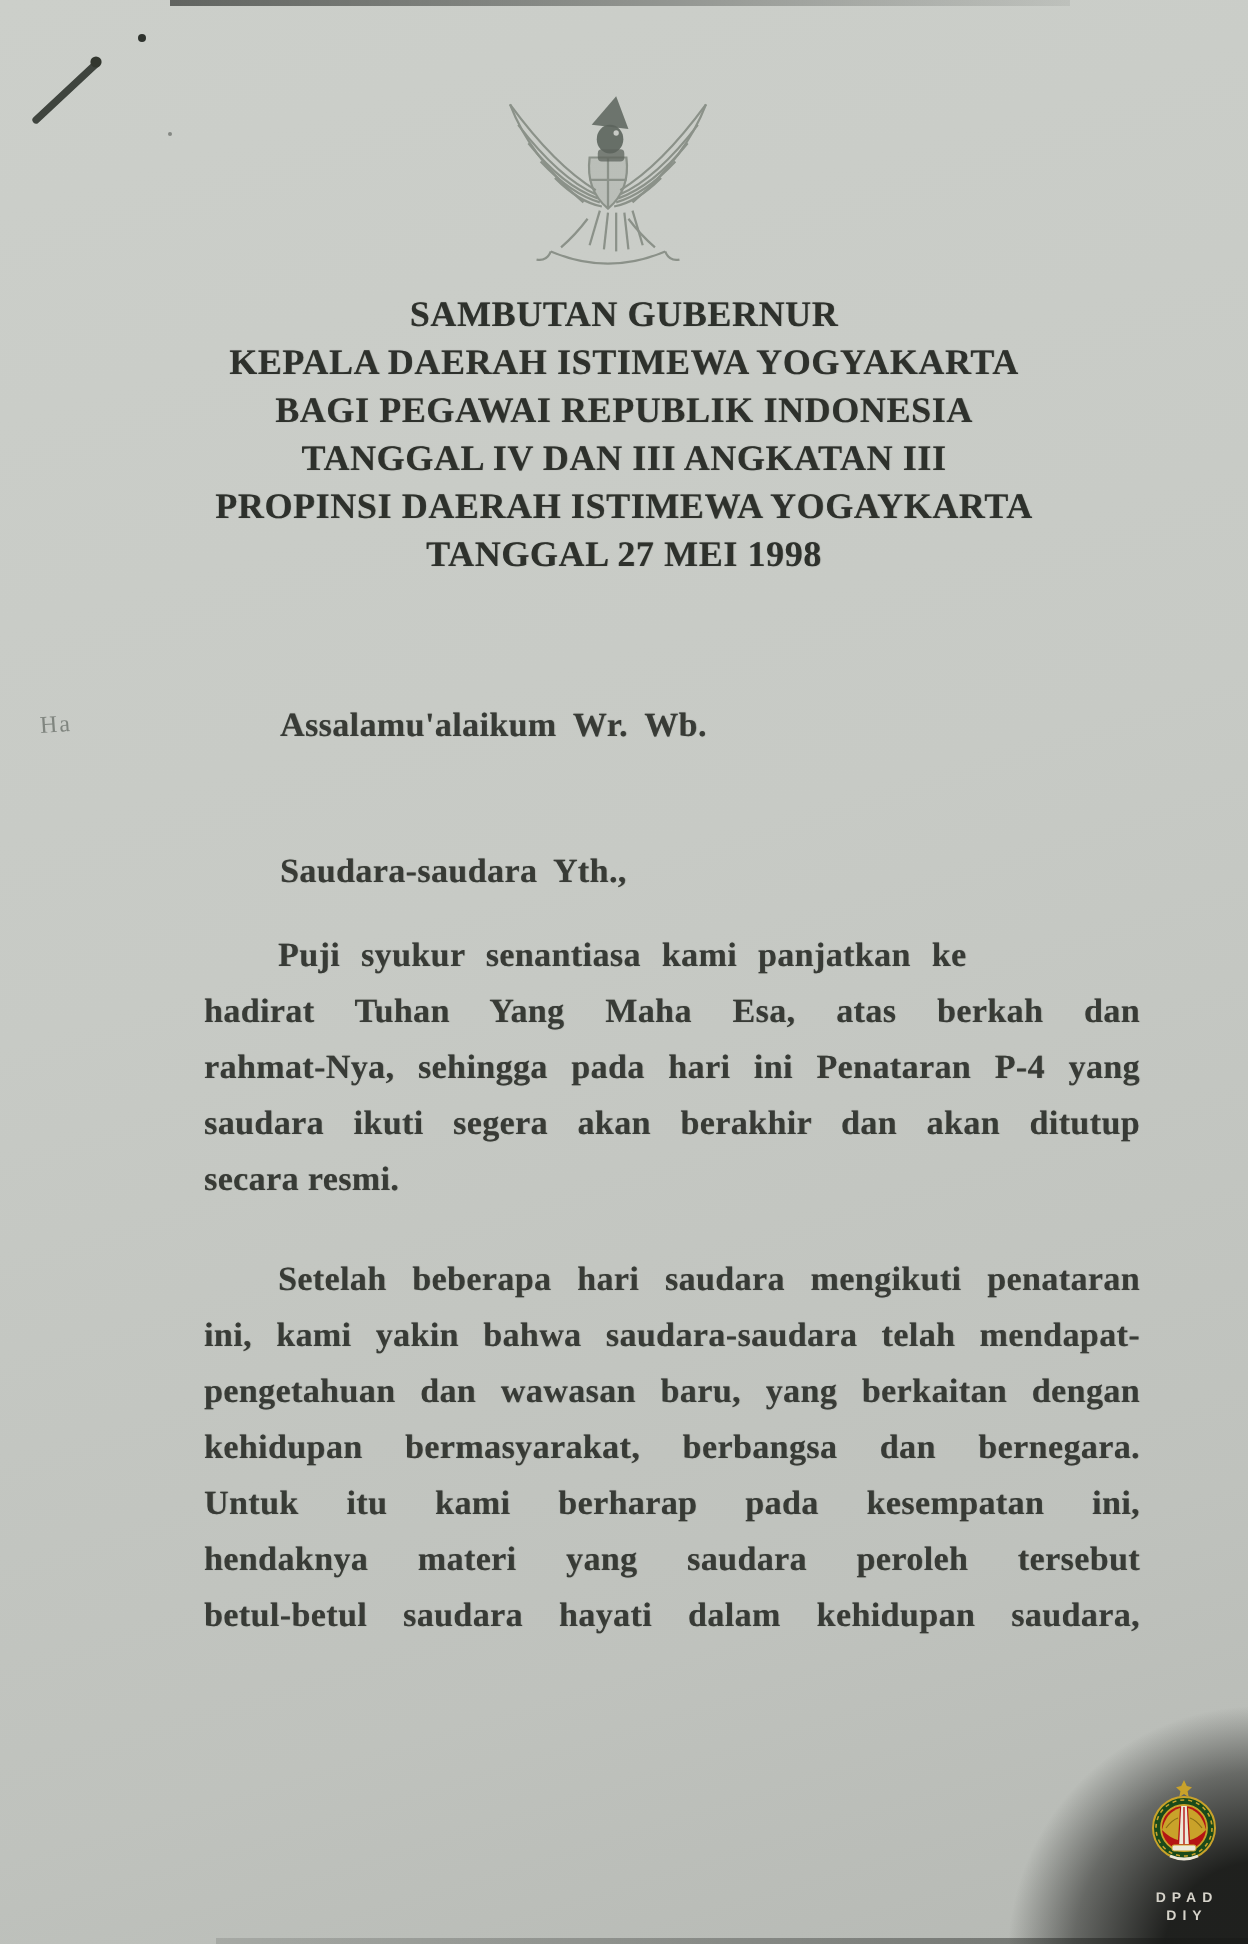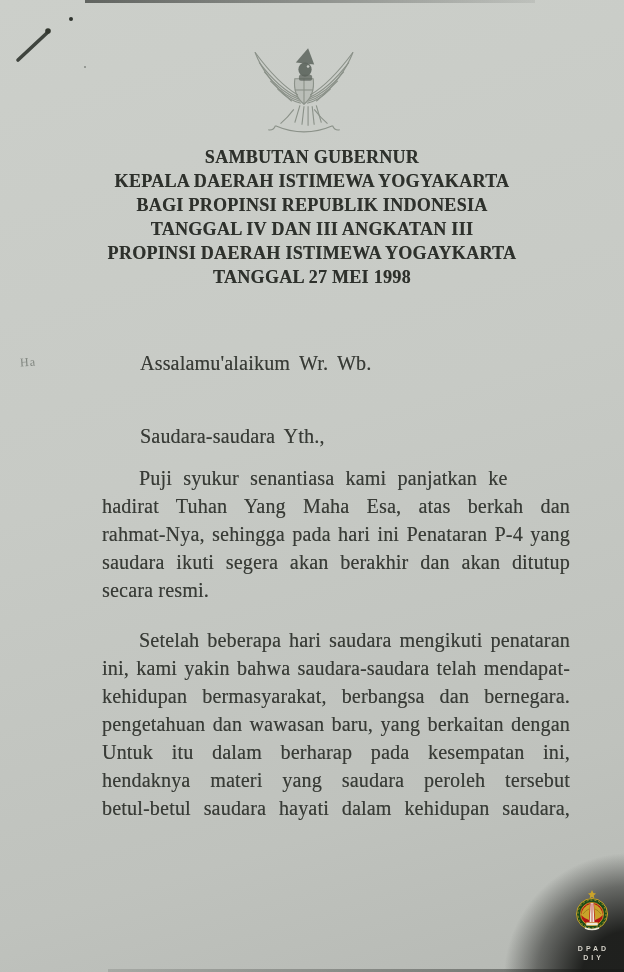--- a/index.html
+++ b/index.html
@@ -20,21 +20,21 @@
   .margin-note{position:absolute;left:20px;top:355px;font-size:12px;color:rgba(80,86,80,.6);
     transform:rotate(-4deg);letter-spacing:1px;}
   
   .garuda{position:absolute;left:246px;top:42px;width:116px;height:98px;opacity:.85;}
   
   .title-block{position:absolute;left:0;top:145px;width:624px;color:#2e312c;
     font-weight:bold;font-size:18px;letter-spacing:.3px;
     text-shadow:.2px .2px .4px rgba(40,44,38,.55);}
   .title-block .tline{text-align:center;line-height:24px;white-space:nowrap;}
   
-  .bodytext{color:#383b36;font-weight:normal;font-size:20px;letter-spacing:.2px;
+  .bodytext{color:#383b36;font-weight:bold;font-size:17px;letter-spacing:.2px;
     text-shadow:.2px .2px .4px rgba(40,44,38,.5);}
   .greeting{position:absolute;left:140px;width:430px;line-height:20px;word-spacing:4px;}
   .g1{top:353px;} .g2{top:410px;margin-top:16px;}
   .para{position:absolute;left:102px;width:468px;}
   .p1{top:464px;} .p2{top:626px;}
   .para .tline{line-height:28px;text-align:justify;text-align-last:justify;}
   .para .tline:first-child{padding-left:37px;}
   .para .tline:last-child{text-align-last:left;}
   .p1 .tline:first-child{text-align:right;text-align-last:left;word-spacing:6px;}
   .p2 .tline:last-child{text-align-last:justify;}
@@ -98,42 +98,42 @@
 
     <path d="M48,20 L60,6 L66,22 Z" fill="#49524a" opacity="0.85"></path>
     <ellipse cx="57" cy="27" rx="6.5" ry="7" fill="#49524a" opacity="0.9"></ellipse>
     <rect x="51" y="32" width="13" height="6" rx="2" fill="#49524a" opacity="0.75"></rect>
     <circle cx="60" cy="24" r="1.3" fill="#c7cac5"></circle>
   </svg>
 
   <div class="title-block">
       <div class="tline">SAMBUTAN GUBERNUR</div>
       <div class="tline">KEPALA DAERAH ISTIMEWA YOGYAKARTA</div>
-      <div class="tline">BAGI PROPINSI REPUBLIK INDONESIA</div>
+      <div class="tline">BAGI PEGAWAI REPUBLIK INDONESIA</div>
       <div class="tline">TANGGAL IV DAN III ANGKATAN III</div>
       <div class="tline">PROPINSI DAERAH ISTIMEWA YOGAYKARTA</div>
       <div class="tline">TANGGAL 27 MEI 1998</div>
     </div>
 
   <div class="bodytext greeting g1">Assalamu'alaikum Wr. Wb.</div>
   <div class="bodytext greeting g2">Saudara-saudara Yth.,</div>
 
   <div class="bodytext para p1">
       <div class="tline">Puji syukur senantiasa kami panjatkan ke</div>
       <div class="tline">hadirat Tuhan Yang Maha Esa, atas berkah dan</div>
       <div class="tline">rahmat-Nya, sehingga pada hari ini Penataran P-4 yang</div>
       <div class="tline">saudara ikuti segera akan berakhir dan akan ditutup</div>
       <div class="tline">secara resmi.</div>
     </div>
   <div class="bodytext para p2">
       <div class="tline">Setelah beberapa hari saudara mengikuti penataran</div>
       <div class="tline">ini, kami yakin bahwa saudara-saudara telah mendapat-</div>
+      <div class="tline">pengetahuan dan wawasan baru, yang berkaitan dengan</div>
       <div class="tline">kehidupan bermasyarakat, berbangsa dan bernegara.</div>
-      <div class="tline">pengetahuan dan wawasan baru, yang berkaitan dengan</div>
-      <div class="tline">Untuk itu dalam berharap pada kesempatan ini,</div>
+      <div class="tline">Untuk itu kami berharap pada kesempatan ini,</div>
       <div class="tline">hendaknya materi yang saudara peroleh tersebut</div>
       <div class="tline">betul-betul saudara hayati dalam kehidupan saudara,</div>
     </div>
 
   <div class="dark-corner"></div>
   <div class="stamp">
     <svg width="40" height="50" viewBox="0 0 40 50">
       <polygon points="20,0 21.4,3 24,3.6 21.8,5.6 22.4,8.6 20,7 17.6,8.6 18.2,5.6 16,3.6 18.6,3" fill="#c9a22a"></polygon>
       <circle cx="20" cy="24" r="15.5" fill="#1a4a1a" stroke="#c9a22a" stroke-width="1"></circle>
       <circle cx="20" cy="24" r="14" fill="none" stroke="#c9a22a" stroke-width="0.8" stroke-dasharray="2 2"></circle>

